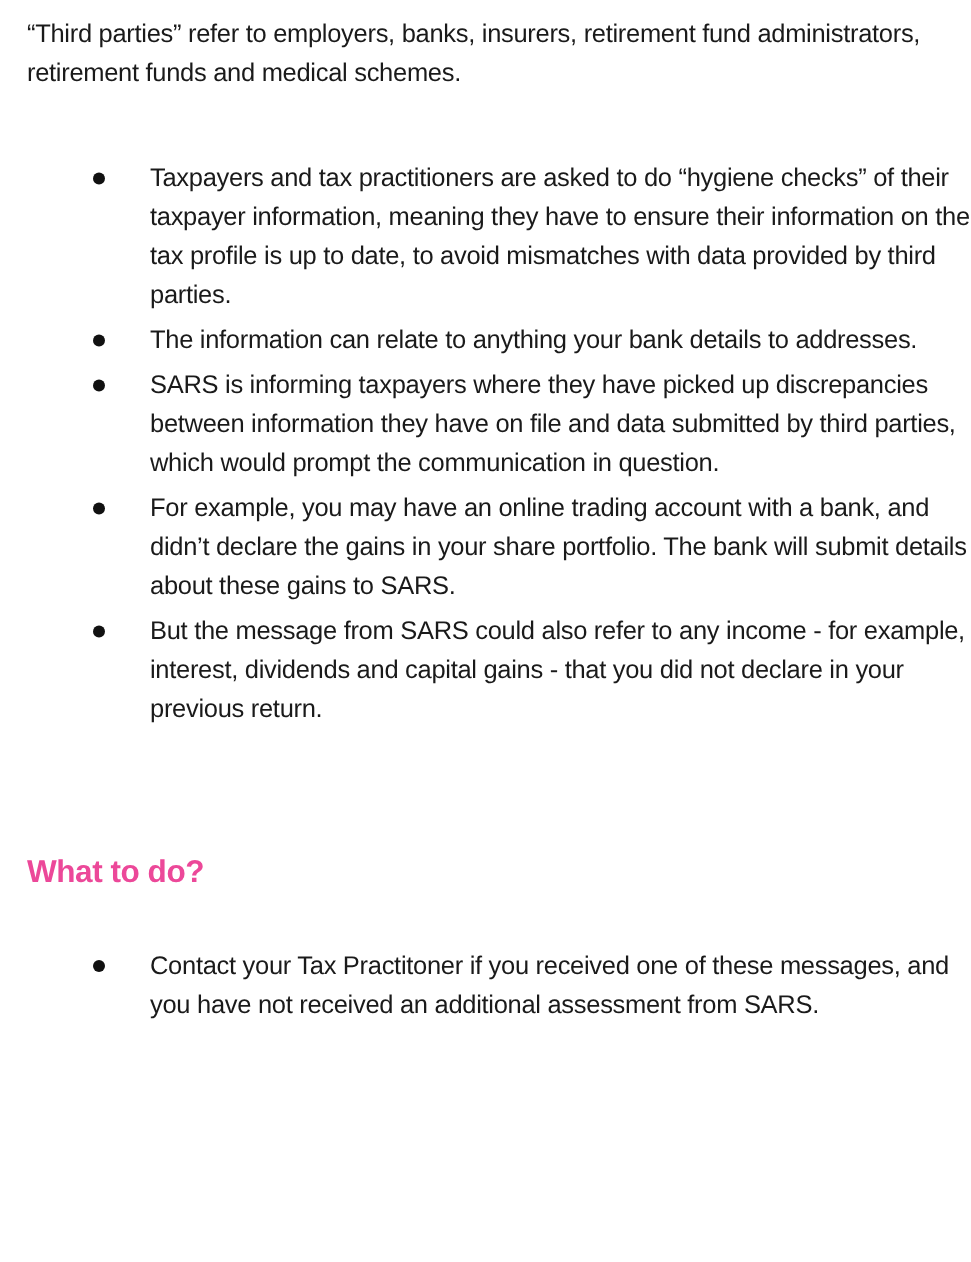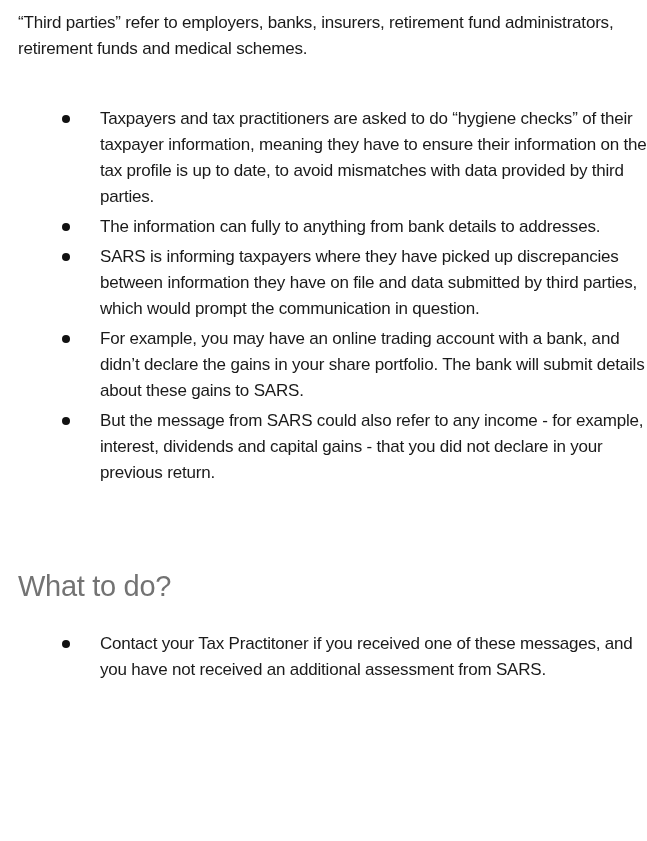--- a/index.html
+++ b/index.html
@@ -8,32 +8,32 @@
     .page { position: absolute; left: 0; top: 0; width: 647px; height: 841px; }
     .intro { position: absolute; left: 18px; top: 10px; width: 620px;
              font-size: 17px; line-height: 26px; letter-spacing: -0.2px; }
     ul.bullets { list-style: none; margin: 12px; padding: 0; position: absolute; left: 12px; width: 647px; }
     ul.bullets li { position: relative; padding-left: 76px; padding-right: 14px;
                     font-size: 17px; line-height: 26px; letter-spacing: -0.2px; margin-bottom: 4px; }
     ul.bullets li .dot { position: absolute; left: 38px; top: 9px; width: 8px; height: 8px;
                          border-radius: 50%; background: #111; }
     .list1 { top: 94px; }
     .list2 { top: 619px; }
-    .heading { position: absolute; left: 18px; top: 570px; font-size: 29px; font-weight: normal;
-               color: #737373; letter-spacing: -0.3px; }
+    .heading { position: absolute; left: 18px; top: 570px; font-size: 21px; font-weight: bold;
+               color: #ec4899; letter-spacing: -0.3px; }
   </style>
 </head>
 <body>
 
 <div class="page">
   <p class="intro" style="margin:0">“Third parties” refer to employers, banks, insurers, retirement fund administrators, retirement funds and medical schemes.</p>
 
   <ul class="bullets list1">
     <li><span class="dot"></span><span>Taxpayers and tax practitioners are asked to do “hygiene checks” of their taxpayer information, meaning they have to ensure their information on their tax profile is up to date, to avoid mismatches with data provided by third parties.</span></li>
-    <li><span class="dot"></span><span>The information can fully to anything from bank details to addresses.</span></li>
+    <li><span class="dot"></span><span>The information can relate to anything your bank details to addresses.</span></li>
     <li><span class="dot"></span><span>SARS is informing taxpayers where they have picked up discrepancies between information they have on file and data submitted by third parties, which would prompt the communication in question.</span></li>
     <li><span class="dot"></span><span>For example, you may have an online trading account with a bank, and didn’t declare the gains in your share portfolio. The bank will submit details about these gains to SARS.</span></li>
     <li><span class="dot"></span><span>But the message from SARS could also refer to any income - for example, interest, dividends and capital gains - that you did not declare in your previous return.</span></li>
   </ul>
 
   <h2 class="heading" style="margin:0">What to do?</h2>
 
   <ul class="bullets list2">
     <li><span class="dot"></span><span>Contact your Tax Practitoner if you received one of these messages, and you have not received an additional assessment from SARS.</span></li>
   </ul>

